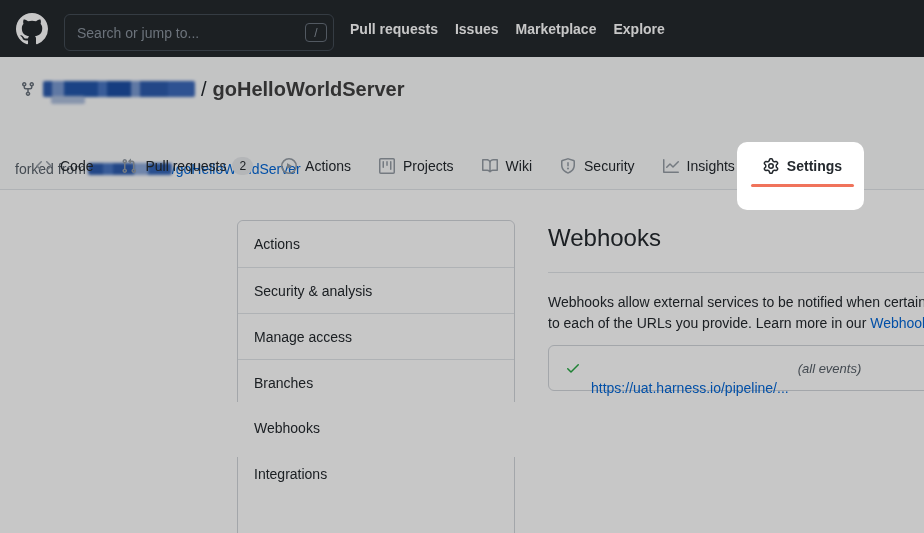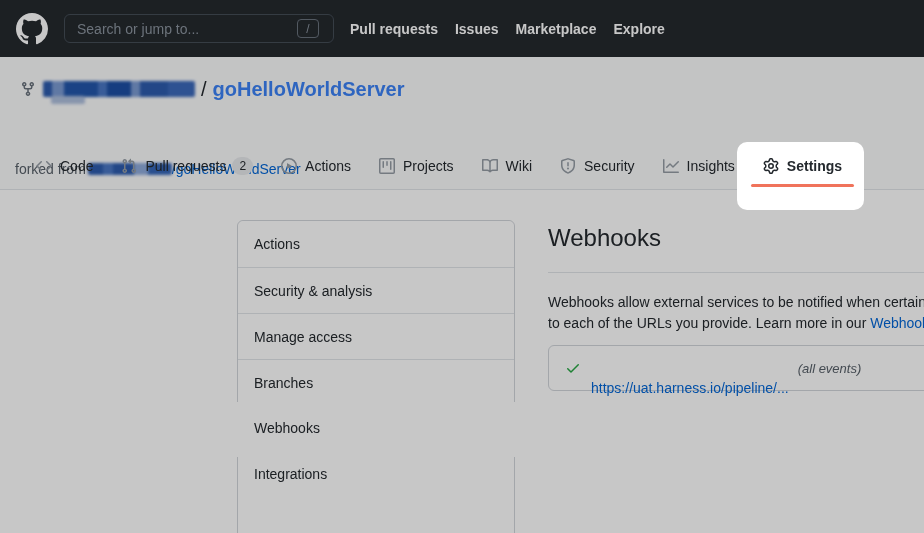--- a/index.html
+++ b/index.html
@@ -3,41 +3,41 @@
 <meta charset="utf-8">
 <style>
   * { box-sizing: border-box; }
   html,body { margin:0; padding:0; }
   body { font-family: "Liberation Sans", "DejaVu Sans", sans-serif; background:#888; }
   .app { position:relative; width:924px; height:533px; overflow:hidden; background:#fff; }
 
   
   .nav { position:relative; height:57px; background:#24292e; }
   .nav-logo { position:absolute; left:16px; top:13px; width:32px; height:32px; color:#fff; cursor:pointer; }
-  .search-box { position:absolute; left:64px; top:14px; width:270px; height:29px;
-    border:1px solid #444d56; border-radius:6px; display:flex; align-items:center; padding:0 14px 0 10px; }
+  .search-box { position:absolute; left:64px; top:14px; width:270px; height:37px;
+    border:1px solid #444d56; border-radius:6px; display:flex; align-items:center; padding:0 6px 0 10px; }
   .search-input { flex:1; background:transparent; border:none; outline:none; color:#c9d1d9;
     font-size:14px; font-family:inherit; }
   .search-input::placeholder { color:#8b949e; opacity:1; }
   .slash-key { width:22px; height:19px; border:1px solid #6a737d; border-radius:4px; color:#8b949e;
     font-size:12px; display:flex; align-items:center; justify-content:center; }
   .nav-links { position:absolute; left:350px; top:0; height:57px; display:flex; align-items:center; gap:17px; }
   .nav-link { color:#ffffff; font-size:14px; font-weight:700; cursor:pointer; white-space:nowrap; }
 
   
   .repo-head { position:relative; height:133px; background:#fafbfc; border-bottom:1px solid #e1e4e8; }
   .repo-title { position:absolute; left:20px; top:18px; display:flex; align-items:center; font-size:20px; line-height:28px; }
   .fork-icon16 { color:#6a737d; margin-right:7px; flex:0 0 auto; }
   .blur-name { position:relative; display:inline-block; width:152px; height:16px; border-radius:2px;
     background:linear-gradient(90deg,#2d5cae 0 6%,#7c9bd3 6% 14%,#2357ab 14% 36%,#4a77c4 36% 42%,#1d4fa4 42% 58%,#7c9bd3 58% 64%,#2d5cae 64% 82%,#3b69bb 82% 100%);
     filter:blur(1.6px); }
   .blur-name::after { content:""; position:absolute; left:8px; bottom:-7px; width:34px; height:8px;
     background:#aebfdd; border-radius:2px; }
   .repo-sep { color:#24292e; margin:0 6px; font-weight:400; }
-  .repo-name { color:#3b82f6; font-weight:700; cursor:pointer; }
+  .repo-name { color:#404040; font-weight:700; cursor:pointer; }
   .forked-line { position:absolute; left:15px; top:104px; font-size:14px; color:#586069; display:flex; align-items:center; }
   .blur-small { display:inline-block; width:84px; height:12px; border-radius:2px; margin-left:2px;
     background:linear-gradient(90deg,#2d5cae 0 18%,#4a77c4 18% 30%,#2d5cae 30% 55%,#8fabdc 55% 72%,#3566b8 72% 100%);
     filter:blur(1.4px); }
   .forked-link { color:#0366d6; cursor:pointer; }
 
   .tabs { position:absolute; left:22px; bottom:0; height:47px; display:flex; }
   .tab { display:flex; align-items:center; gap:8px; padding:0 14px; font-size:14px; color:#24292e;
     cursor:pointer; white-space:nowrap; }
   .tab .ticon { color:#959da5; display:flex; }

